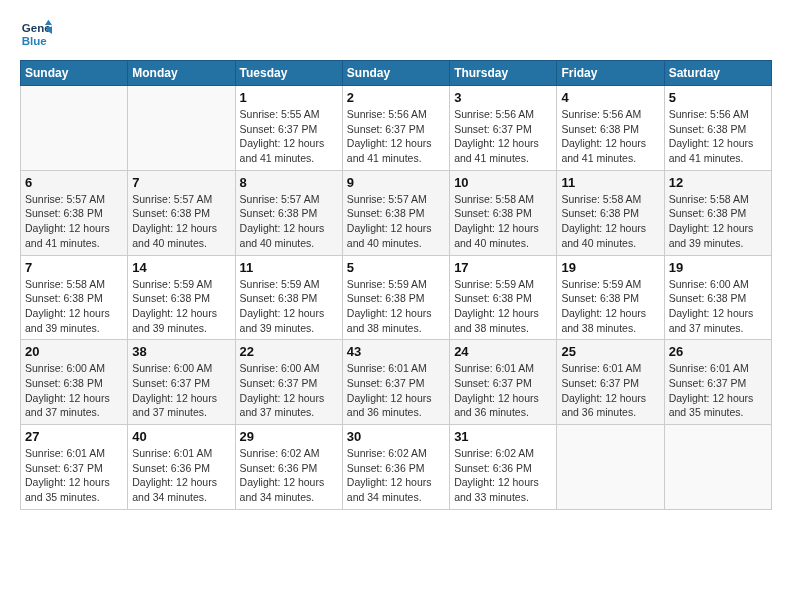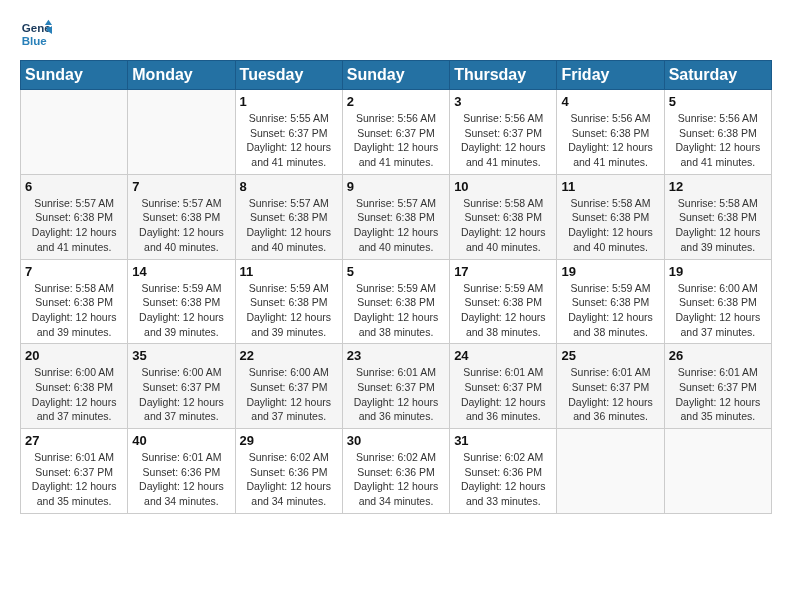--- a/index.html
+++ b/index.html
@@ -42,21 +42,21 @@
     table {
       width: 100%;
       border-collapse: collapse;
       font-size: 11px;
     }
     thead tr th {
       background-color: #2471a3;
       color: #fff;
       padding: 5px 4px;
       text-align: left;
-      font-size: 16px;
+      font-size: 12px;
       font-weight: bold;
       border: 1px solid #1a5a8a;
     }
     tbody tr td {
       border: 1px solid #ccc;
       vertical-align: top;
       padding: 4px 4px;
       width: 14.28%;
       min-height: 80px;
       background: #fff;
@@ -68,21 +68,20 @@
       font-size: 13px;
       font-weight: bold;
       color: #111;
       display: block;
       margin-bottom: 2px;
     }
     .day-detail {
       color: #333;
       font-size: 10.5px;
       line-height: 1.4;
-      text-align: center;
     }
     .empty-cell {
       background: #f9f9f9;
     }
   </style>
 </head>
 <body>
 
 <div class="header">
   <div class="logo">
@@ -239,33 +238,33 @@
         </td>
       </tr>
       <tr>
         <td>
           <span class="day-num">20</span>
           <div class="day-detail" style="white-space: pre-line;">Sunrise: 6:00 AM
 Sunset: 6:38 PM
 Daylight: 12 hours and 37 minutes.</div>
         </td>
         <td>
-          <span class="day-num">35</span>
+          <span class="day-num">38</span>
           <div class="day-detail" style="white-space: pre-line;">Sunrise: 6:00 AM
 Sunset: 6:37 PM
 Daylight: 12 hours and 37 minutes.</div>
         </td>
         <td>
           <span class="day-num">22</span>
           <div class="day-detail" style="white-space: pre-line;">Sunrise: 6:00 AM
 Sunset: 6:37 PM
 Daylight: 12 hours and 37 minutes.</div>
         </td>
         <td>
-          <span class="day-num">23</span>
+          <span class="day-num">43</span>
           <div class="day-detail" style="white-space: pre-line;">Sunrise: 6:01 AM
 Sunset: 6:37 PM
 Daylight: 12 hours and 36 minutes.</div>
         </td>
         <td>
           <span class="day-num">24</span>
           <div class="day-detail" style="white-space: pre-line;">Sunrise: 6:01 AM
 Sunset: 6:37 PM
 Daylight: 12 hours and 36 minutes.</div>
         </td>

